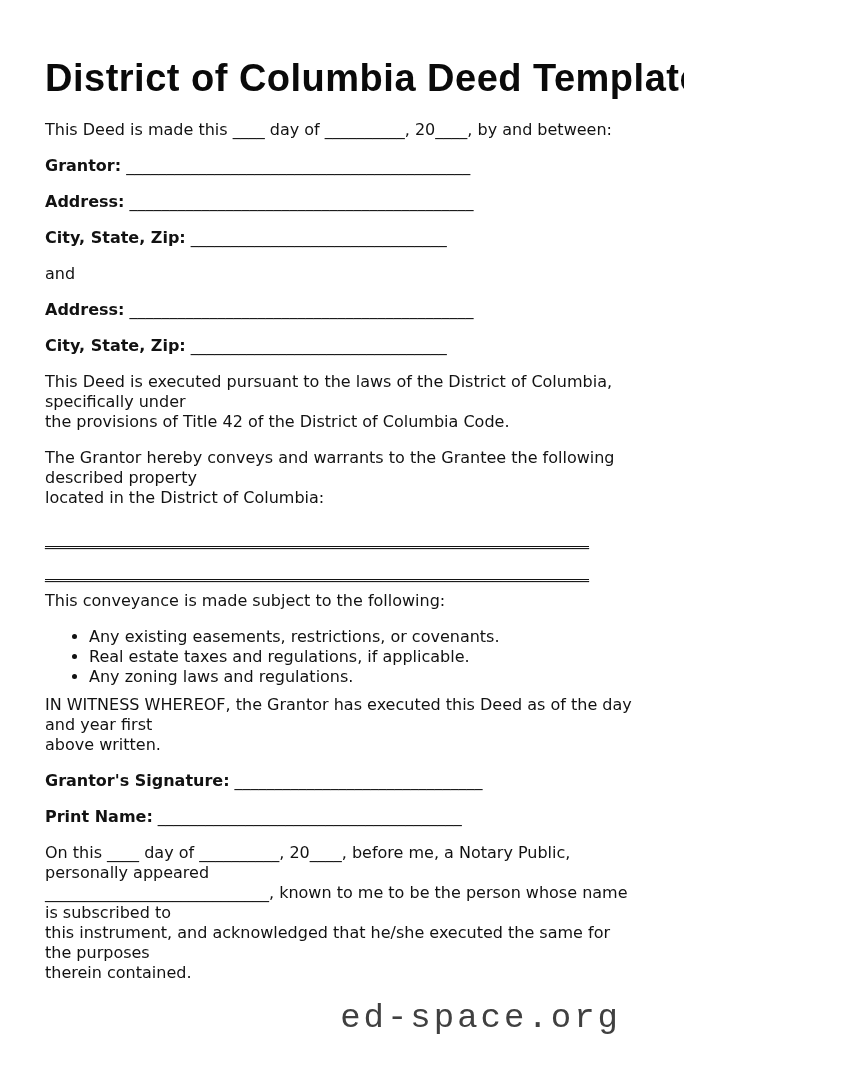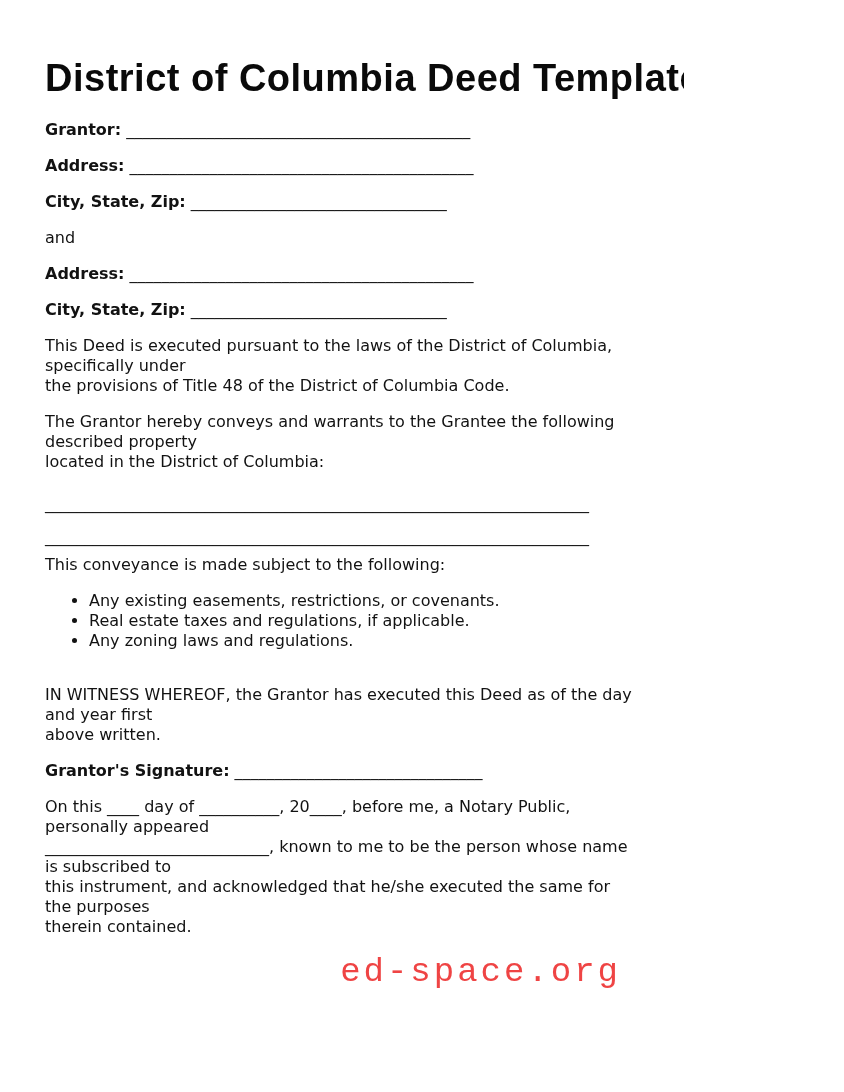--- a/index.html
+++ b/index.html
@@ -24,43 +24,44 @@
     letter-spacing: 0.5px;
     margin: 0 0 20px 0;
     color: #0a0a0a;
     white-space: nowrap;
   }
   .para { margin: 0 0 16px 0; white-space: pre-line; }
   .row { margin: 12px 0 16px 0; white-space: nowrap; }
   .lbl { font-weight: bold; }
   .lbl-plain { font-weight: normal; }
   .blank { margin-left: 5px; letter-spacing: 0; }
-  .blank-line { margin: 0 0 8px 0; white-space: nowrap; }
+  .blank-line { margin: 0 0 8px 0; white-space: nowrap; text-decoration: underline; }
   .blank-line.first { margin-top: 22px; margin-bottom: 13px; }
-  ul.subjects { margin: 16px 0 34px 0; padding-left: 44px; }
+  ul.subjects { margin: 16px 0 8px 0; padding-left: 44px; }
   ul.subjects li { line-height: 20px; }
   .watermark {
     margin-top: 6px;
     text-align: right;
     padding-right: 18px;
     font-family: "Liberation Mono", monospace;
     font-size: 34px;
     line-height: 38px;
     letter-spacing: 3px;
-    color: #ef4444;
+    color: #404040;
     white-space: nowrap;
   }
 </style>
 </head>
 <body>
 
 <div class="page">
 
   <h1 class="doc-title">District of Columbia Deed Template</h1>
 
+  <p class="para">This Deed is made this ____ day of __________, 20____, by and between:</p>
 
   <div class="row">
     <span class="lbl">Grantor:</span><span class="blank">___________________________________________</span>
   </div>
 
   <div class="row">
     <span class="lbl">Address:</span><span class="blank">___________________________________________</span>
   </div>
 
   <div class="row">
@@ -72,21 +73,21 @@
 
   <div class="row">
     <span class="lbl">Address:</span><span class="blank">___________________________________________</span>
   </div>
 
   <div class="row">
     <span class="lbl">City, State, Zip:</span><span class="blank">________________________________</span>
   </div>
 
   <p class="para">This Deed is executed pursuant to the laws of the District of Columbia, specifically under
-the provisions of Title 48 of the District of Columbia Code.</p>
+the provisions of Title 42 of the District of Columbia Code.</p>
 
   <p class="para">The Grantor hereby conveys and warrants to the Grantee the following described property
 located in the District of Columbia:</p>
 
 
   <div class="blank-line first">____________________________________________________________________</div>
   <div class="blank-line">____________________________________________________________________</div>
 
   <p class="para">This conveyance is made subject to the following:</p>
 
@@ -96,20 +97,23 @@
     <li>Any zoning laws and regulations.</li>
   </ul>
 
   <p class="para">IN WITNESS WHEREOF, the Grantor has executed this Deed as of the day and year first
 above written.</p>
 
   <div class="row">
     <span class="lbl">Grantor's Signature:</span><span class="blank">_______________________________</span>
   </div>
 
+  <div class="row">
+    <span class="lbl">Print Name:</span><span class="blank">______________________________________</span>
+  </div>
 
 
 
   <p class="para">On this ____ day of __________, 20____, before me, a Notary Public, personally appeared
 ____________________________, known to me to be the person whose name is subscribed to
 this instrument, and acknowledged that he/she executed the same for the purposes
 therein contained.</p>
 
   <div class="watermark">ed-space.org</div>
 

